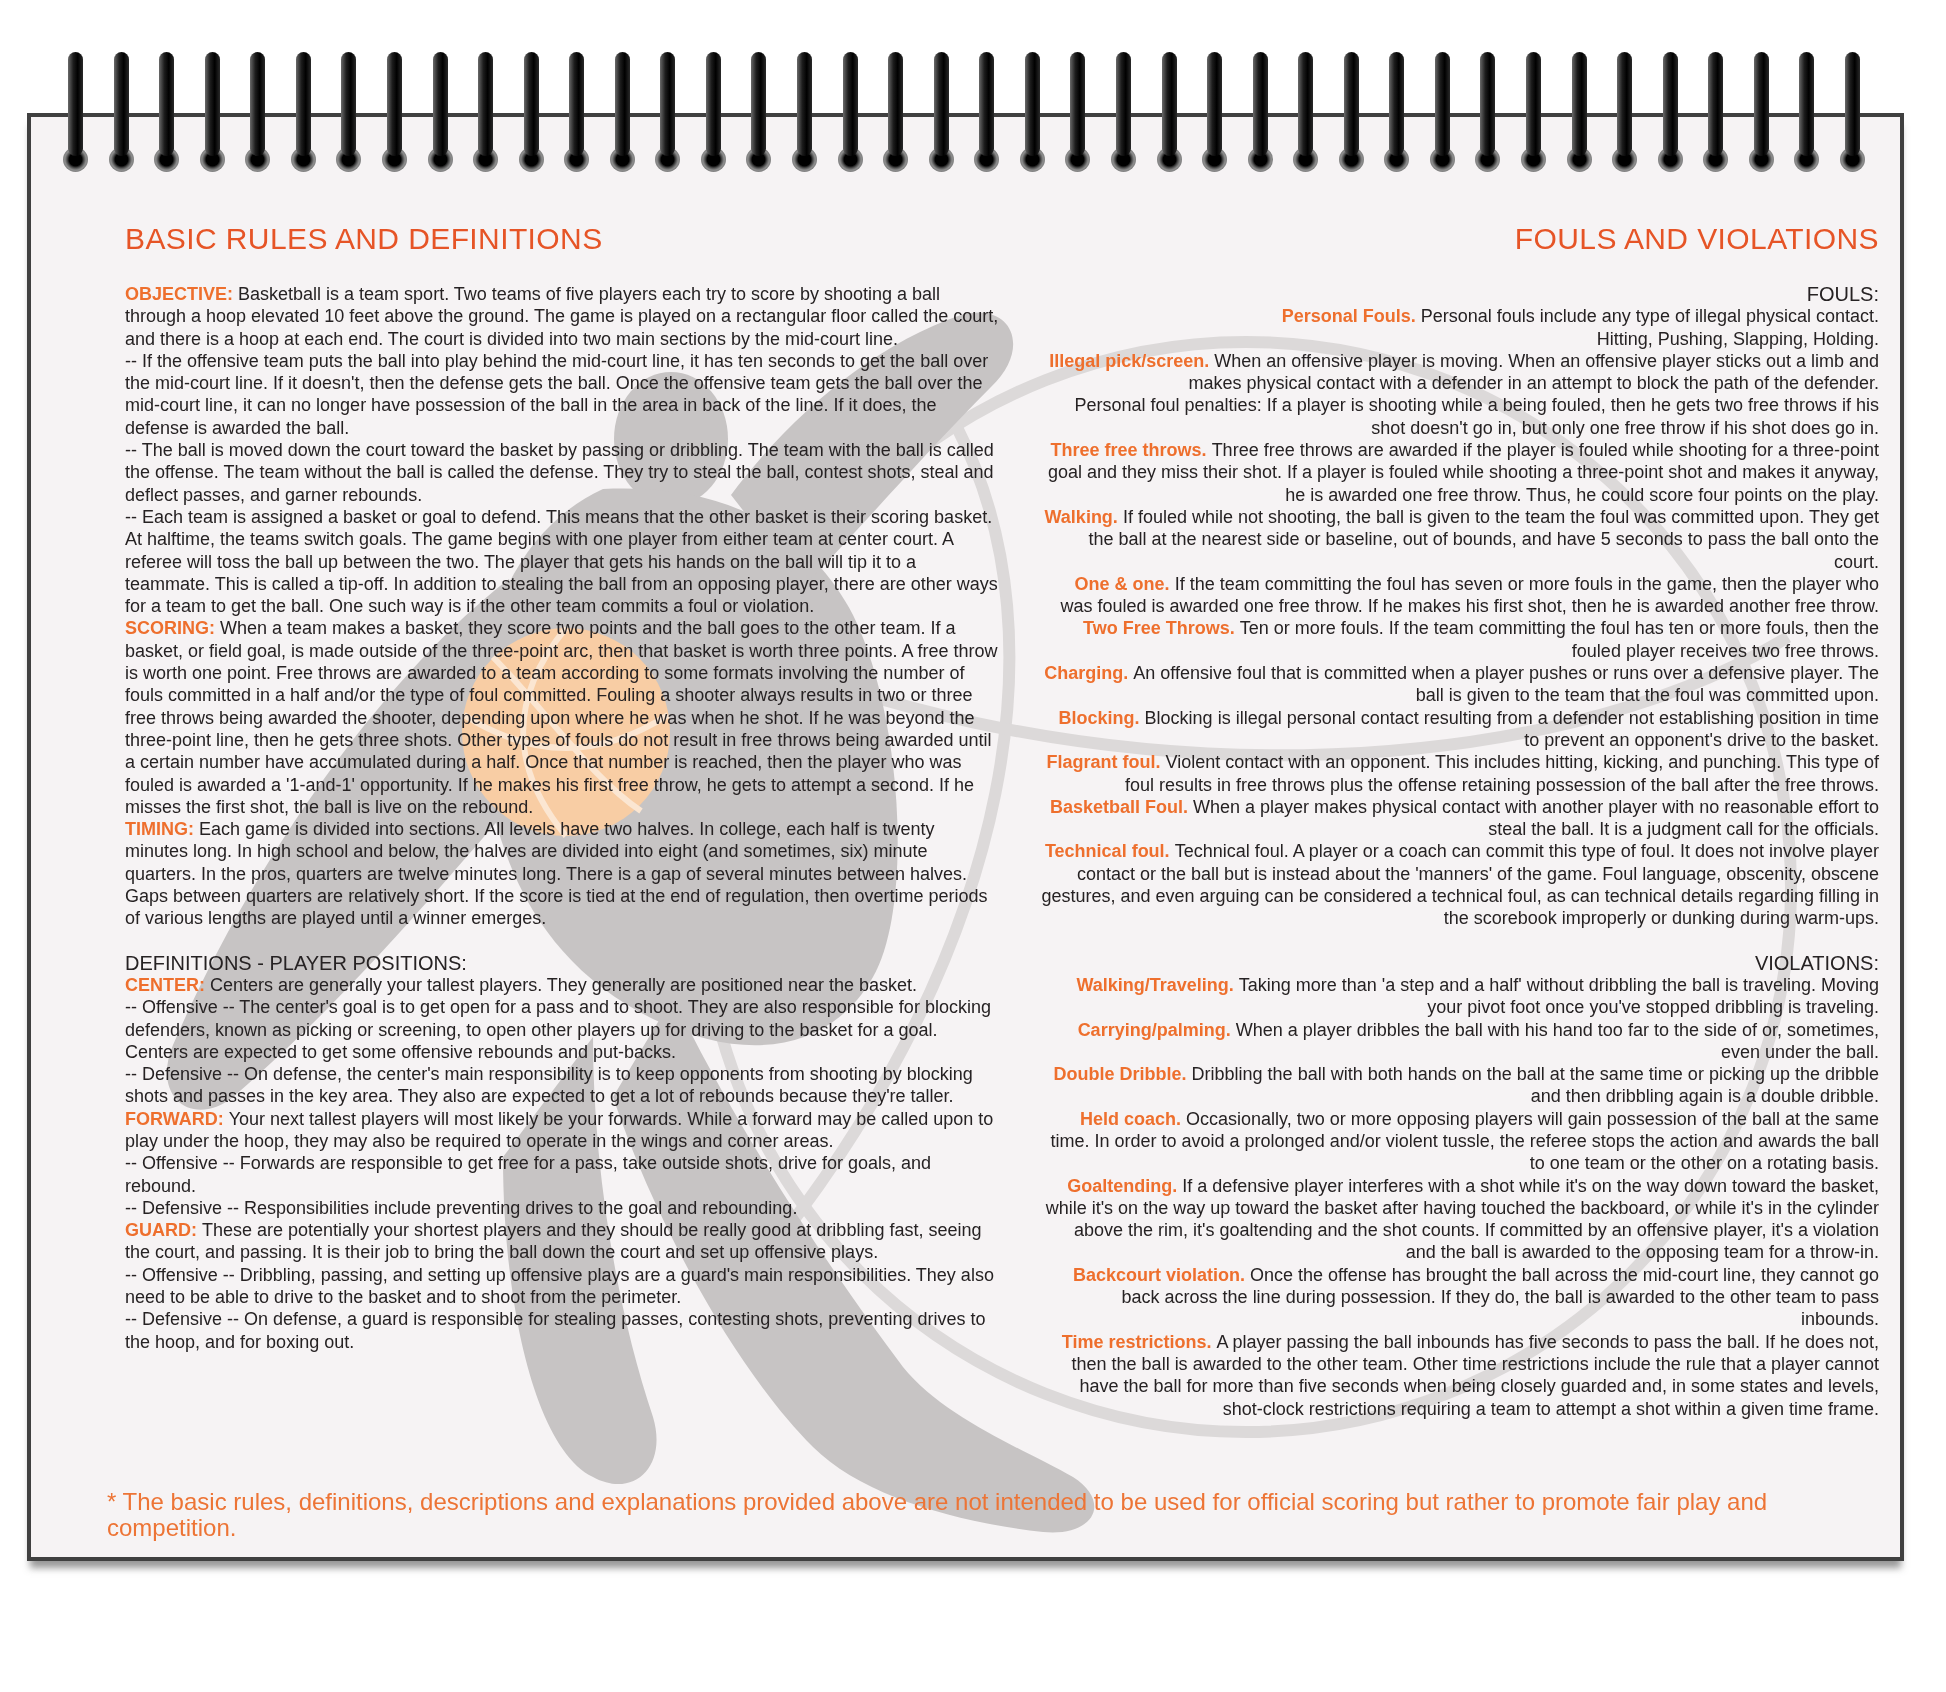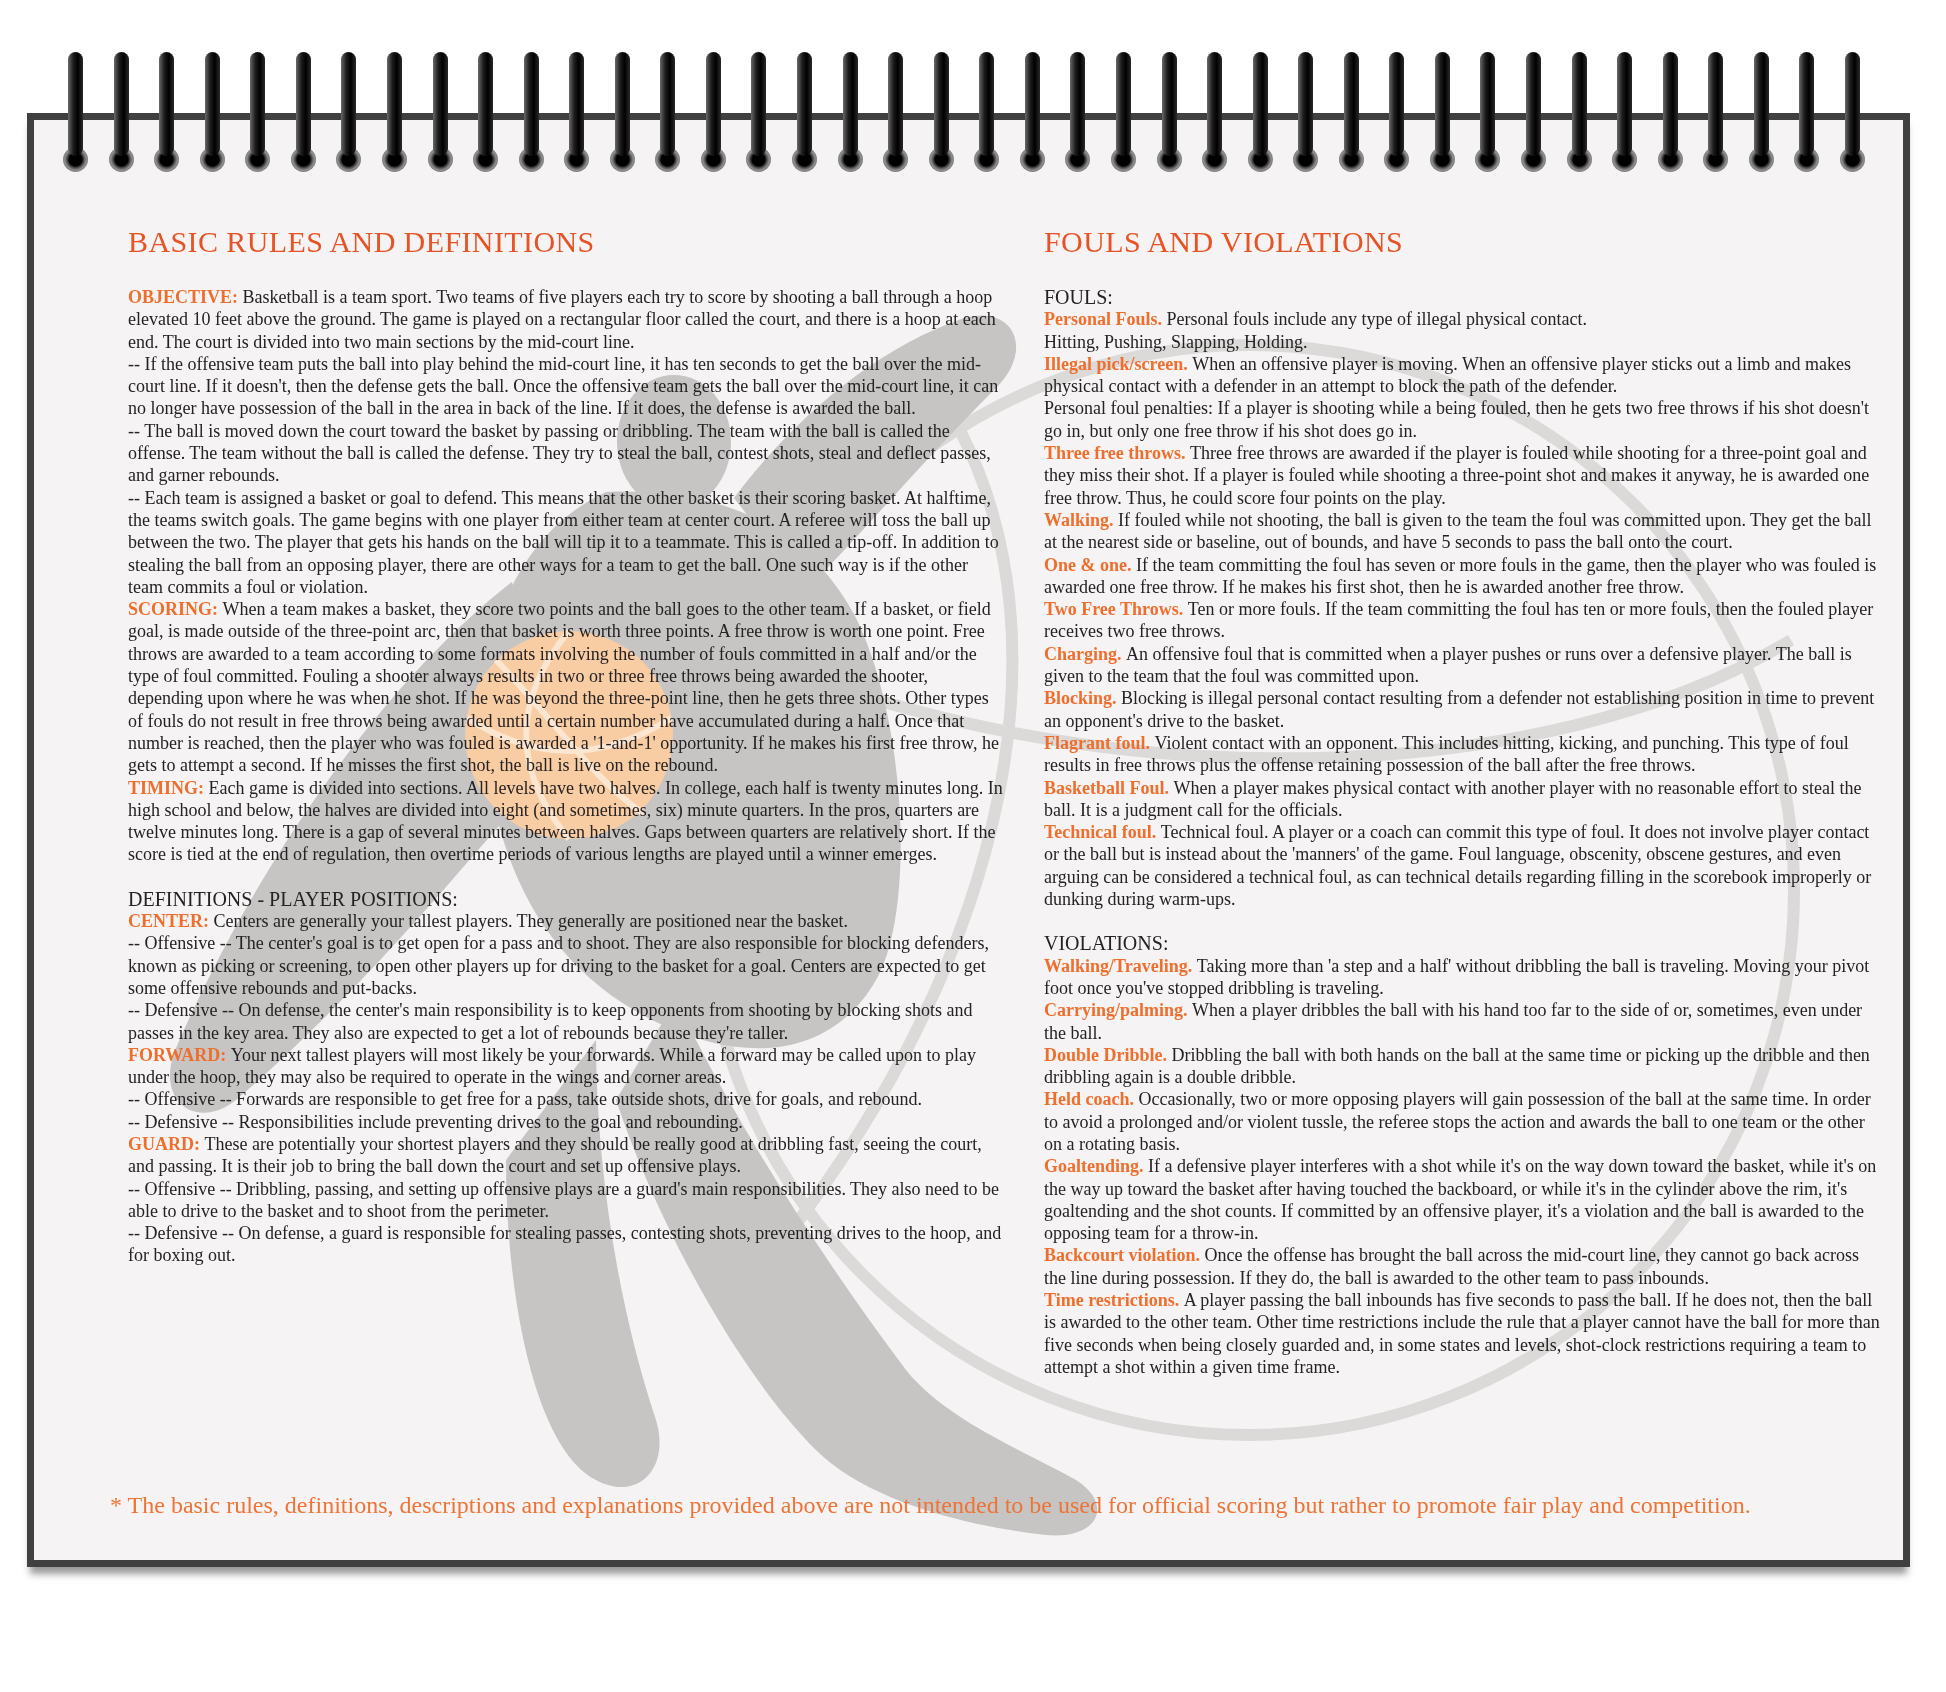--- a/index.html
+++ b/index.html
@@ -7,23 +7,22 @@
     width:1946px; height:1692px;
     background:#ffffff;
     font-family:"Liberation Sans","DejaVu Sans",sans-serif;
     position:relative; overflow:hidden;
   }
   
   .page {
     position:absolute; left:27px; top:113px;
     width:1869px; height:1440px;
     background:#f6f3f4;
-    border:7px solid #404040;
+    border:4px solid #404040;
     box-shadow:0 10px 7px -3px rgba(70,70,70,0.55);
-    font-family:Liberation Serif, serif;
   }
   
   .binding {
     position:absolute; left:68px; top:52px;
     width:1792px; height:125px;
     display:flex; justify-content:space-between;
     z-index:6; pointer-events:none;
   }
   .pin { position:relative; width:15px; height:125px; }
   .pin .ring {
@@ -37,21 +36,21 @@
     background:linear-gradient(to right,#6a6a6a 0%,#1d1d1d 35%,#000 65%,#2a2a2a 100%);
   }
   
   .watermark {
     position:absolute; left:0; top:0; width:1869px; height:1440px;
     z-index:0; pointer-events:none;
   }
   
   .col { position:absolute; z-index:2; }
   .col-left  { left:94px;  top:105px; width:875px; }
-  .col-right { left:1010px; top:105px; width:838px; }
+  .col-right { left:1010px; top:105px; width:838px;text-align:right; }
   .col h1 {
     margin:0 0 27px 0;
     font-size:30px; font-weight:400; letter-spacing:0.4px;
     color:#e65426;
   }
   .sec-heading {
     font-size:20px; line-height:22.3px; color:#262223;
   }
   .para {
     margin:0; font-size:18px; line-height:22.3px; color:#262223;

